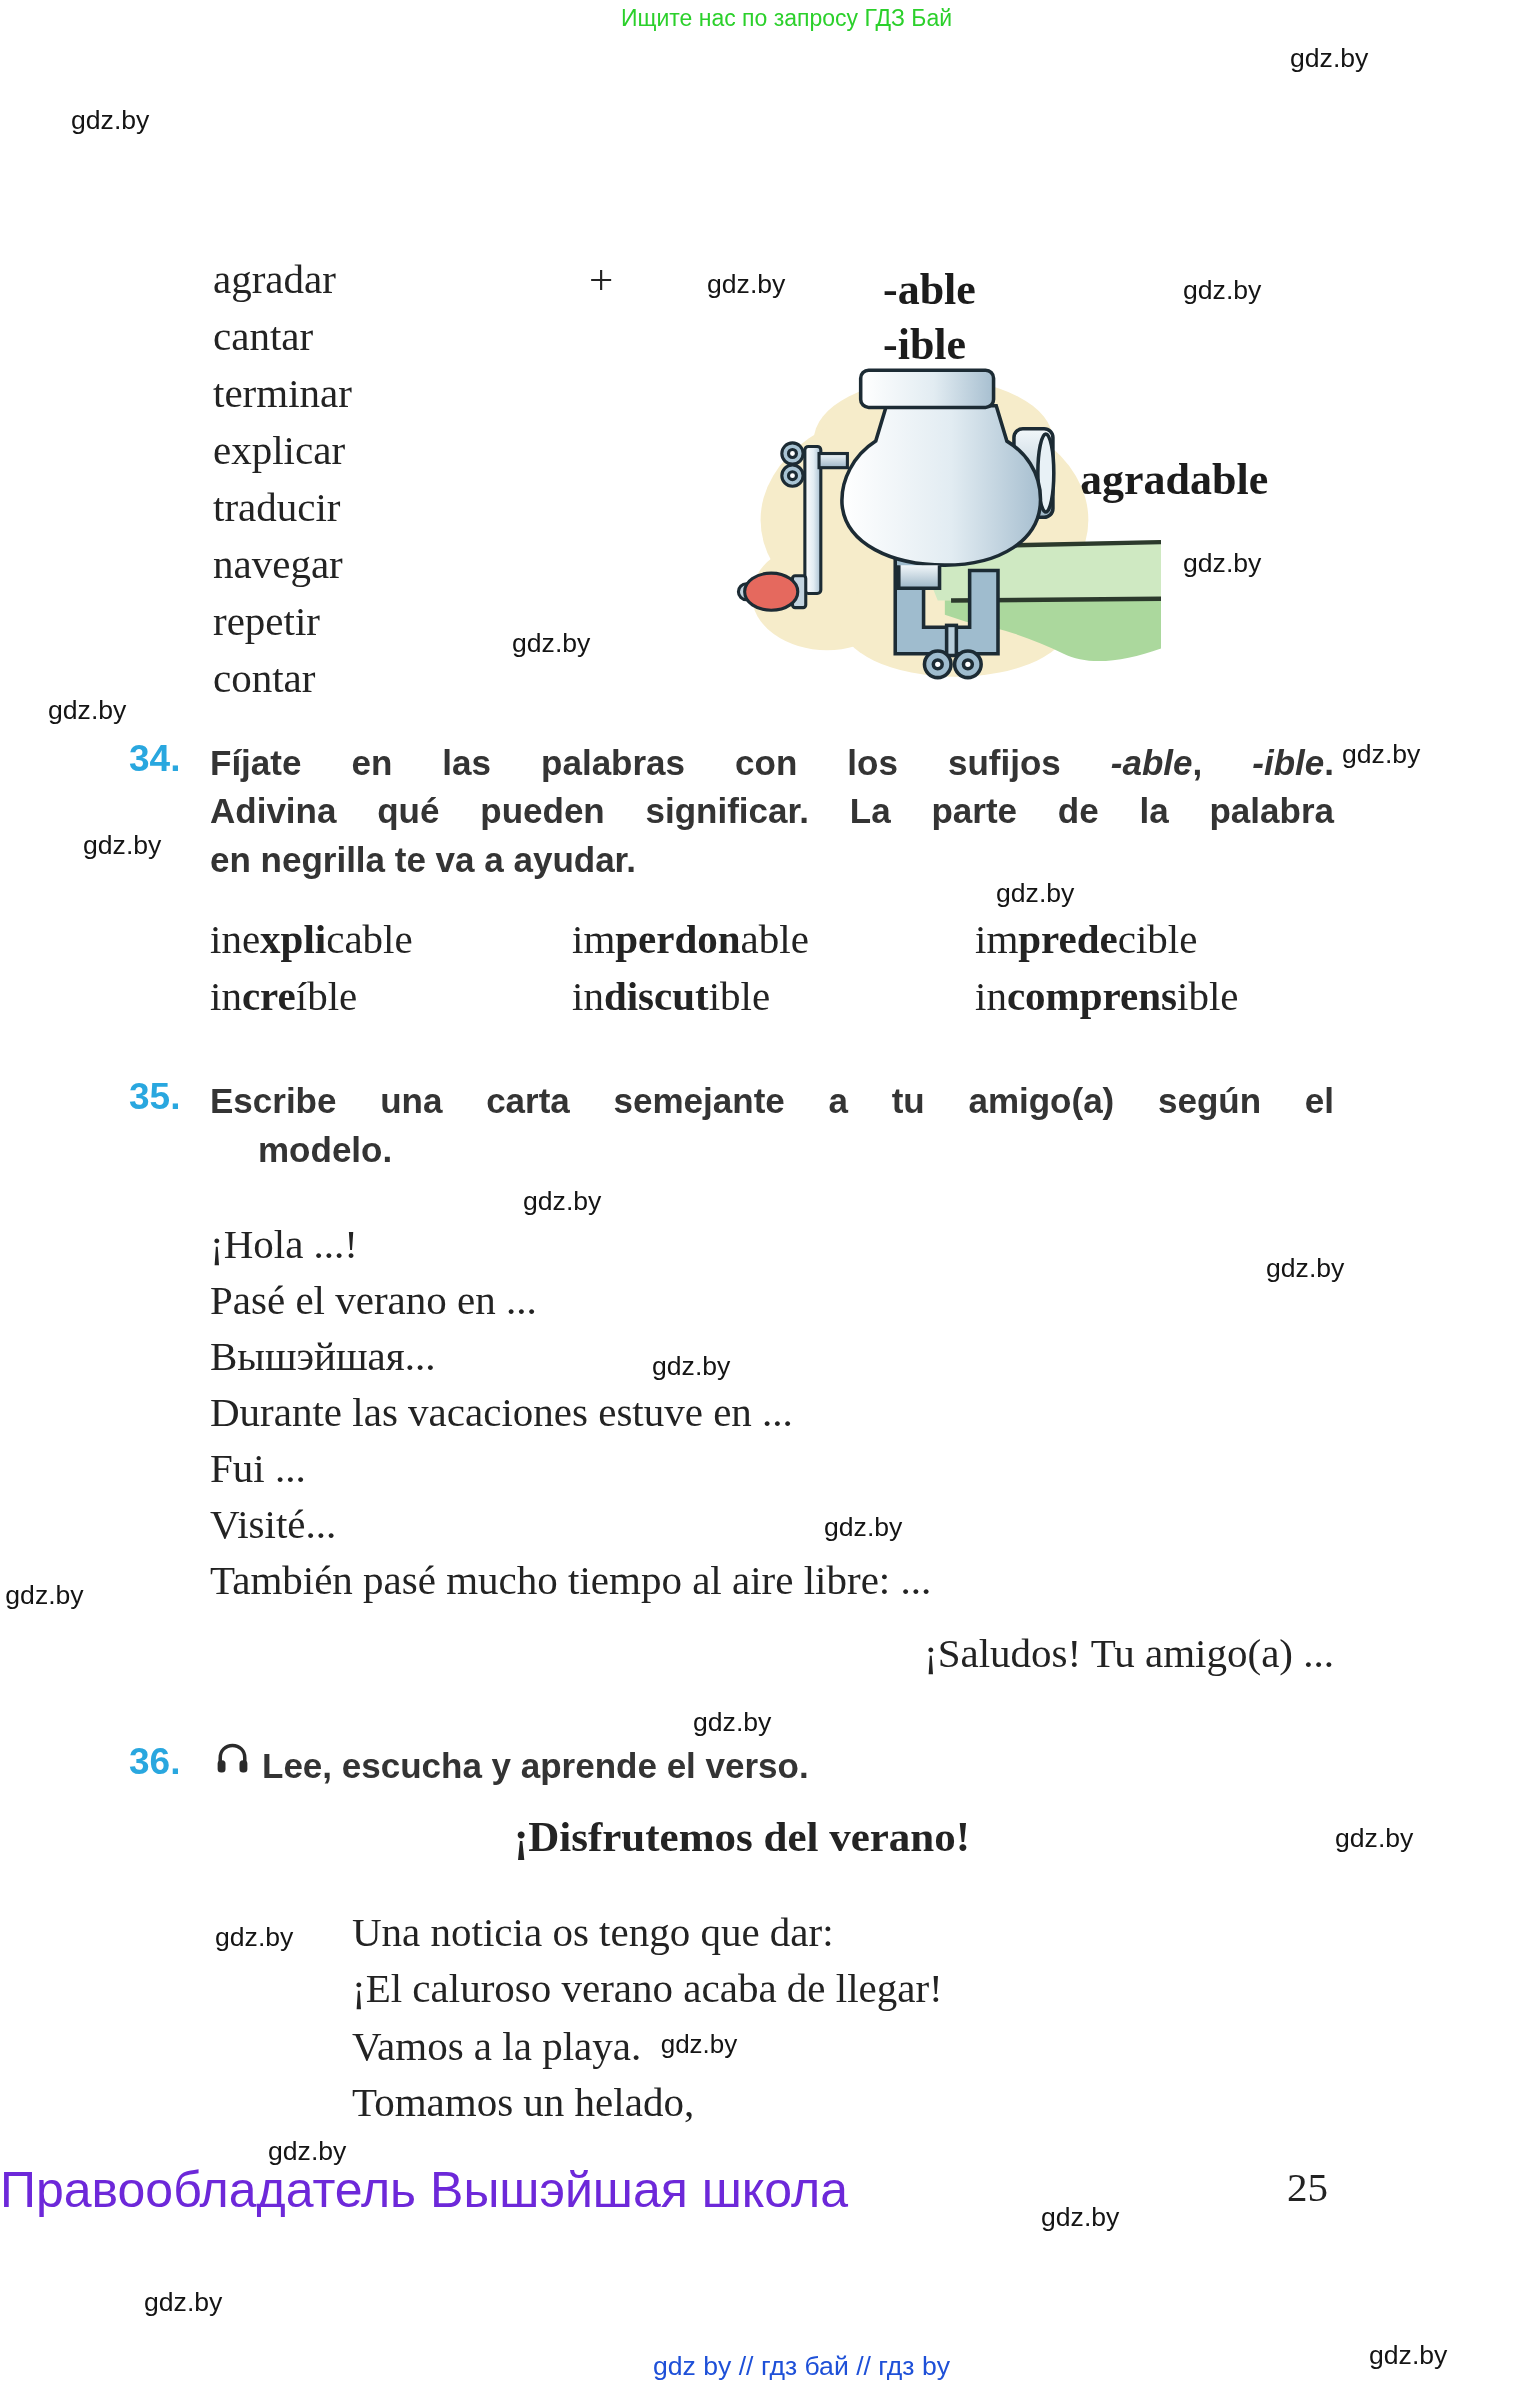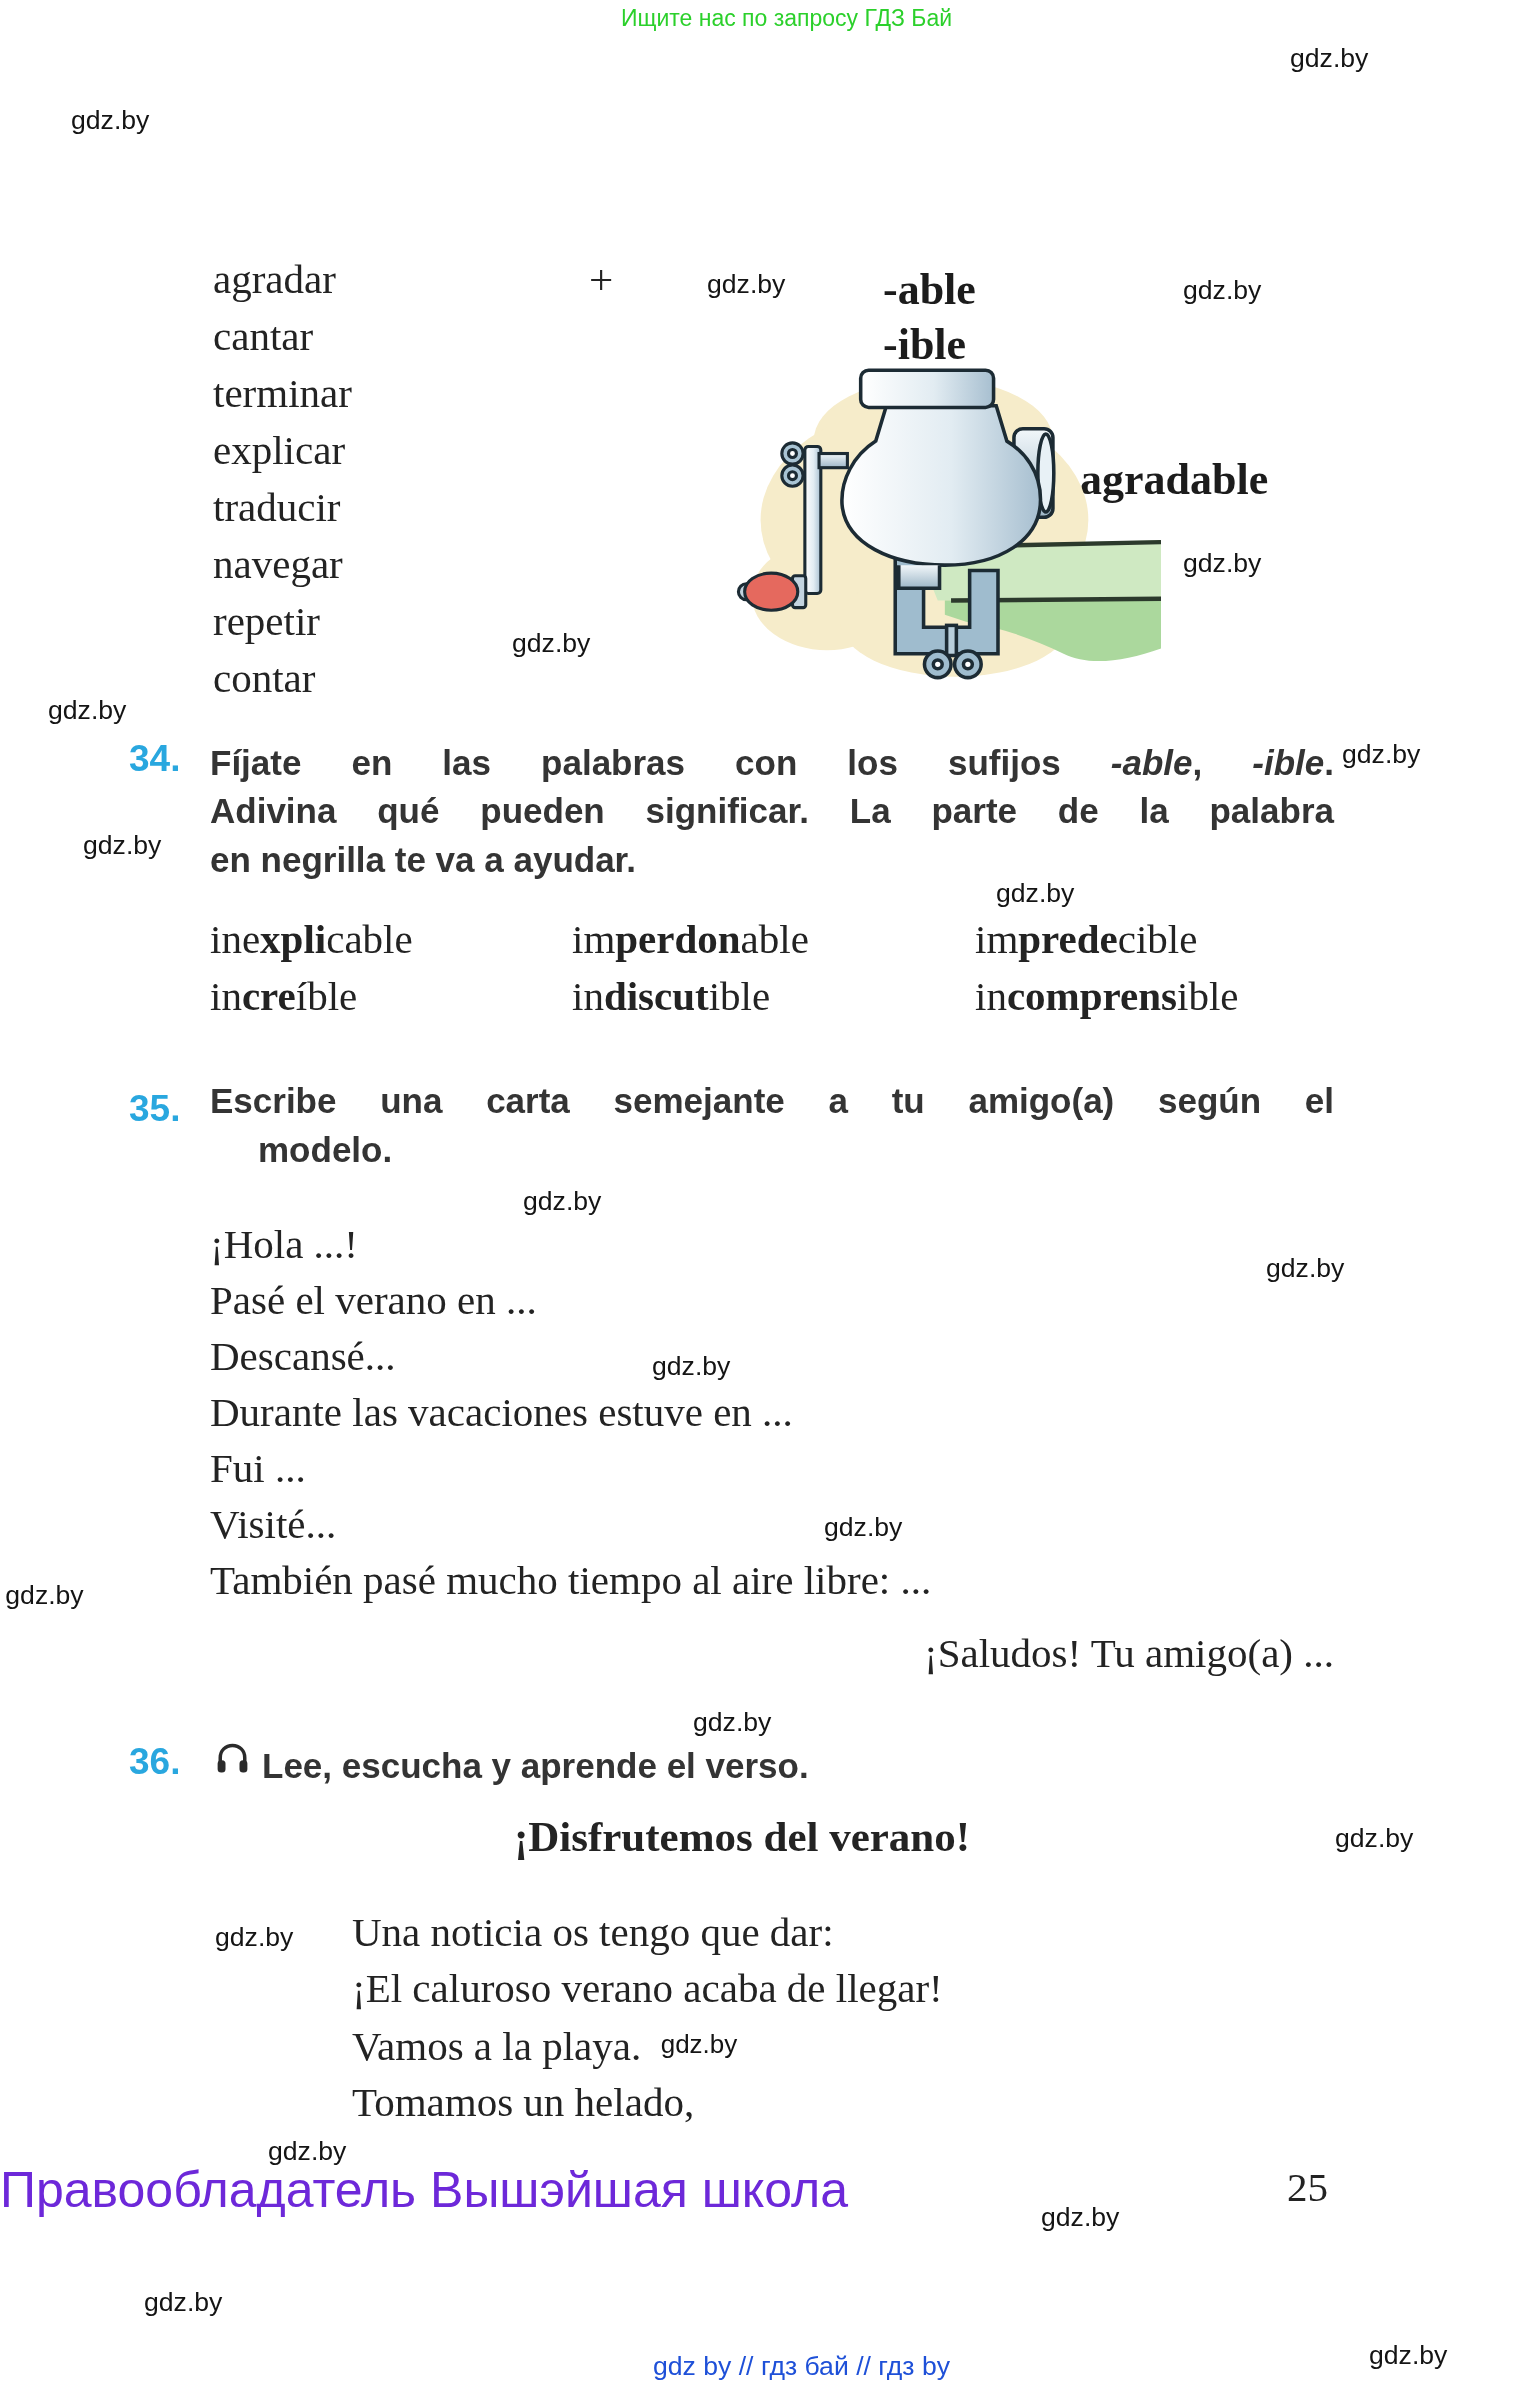--- a/index.html
+++ b/index.html
@@ -158,28 +158,28 @@
 
   <div class="wordgrid serif">
     <span class="cell" style="left:210px;top:915px;"><span>ine</span><b>xpli</b><span>cable</span></span>
     <span class="cell" style="left:572px;top:915px;"><span>im</span><b>perdon</b><span>able</span></span>
     <span class="cell" style="left:975px;top:915px;"><span>im</span><b>prede</b><span>cible</span></span>
     <span class="cell" style="left:210px;top:972px;"><span>in</span><b>cre</b><span>íble</span></span>
     <span class="cell" style="left:572px;top:972px;"><span>in</span><b>discut</b><span>ible</span></span>
     <span class="cell" style="left:975px;top:972px;"><span>in</span><b>comprens</b><span>ible</span></span>
   </div>
 
-  <div class="ex-num" style="left:129px;top:1076px;margin-top:12px;">35.</div>
+  <div class="ex-num" style="left:129px;top:1076px;">35.</div>
   <div class="instr just" style="top:1076px;">Escribe una carta semejante a tu amigo(a) según el</div>
   <div class="instr" style="top:1125px;margin-left:48px;">modelo.</div>
 
   <div class="letter serif">
     <div>¡Hola ...!</div>
     <div>Pasé el verano en ...</div>
-    <div>Descansé...</div>
+    <div>Вышэйшая...</div>
     <div>Durante las vacaciones estuve en ...</div>
     <div>Fui ...</div>
     <div>Visité...</div>
     <div>También pasé mucho tiempo al aire libre: ...</div>
   </div>
   <div class="closing serif">¡Saludos! Tu amigo(a) ...</div>
 
   <div class="ex-num" style="left:129px;top:1741px;">36.</div>
   <div class="hp">
     <svg width="35" height="35" viewBox="0 0 40 40">

